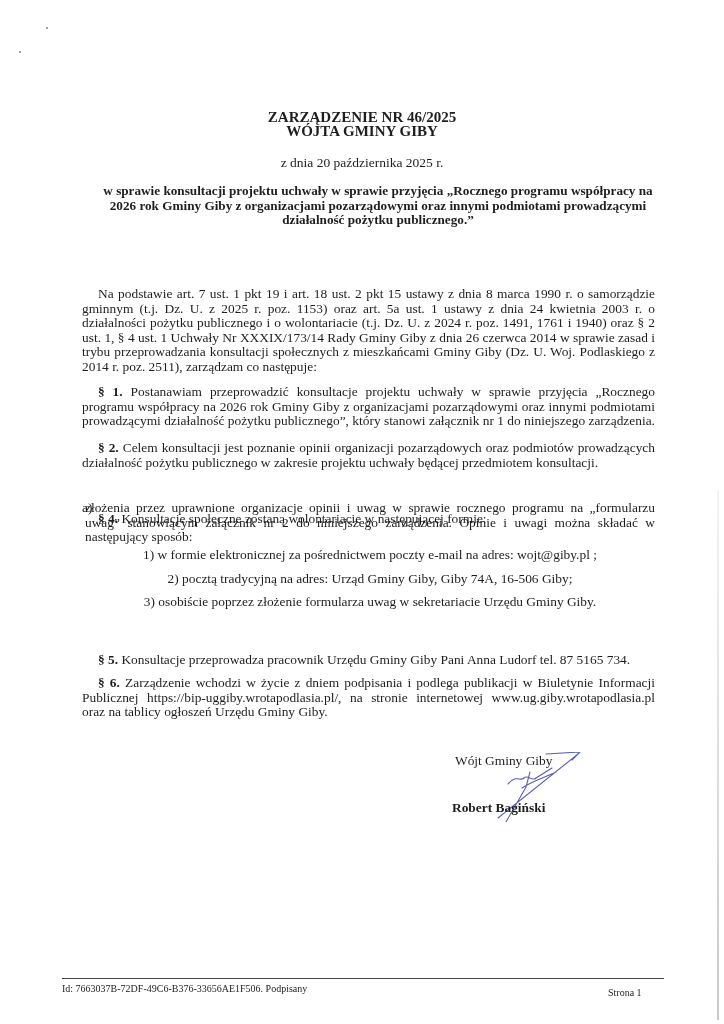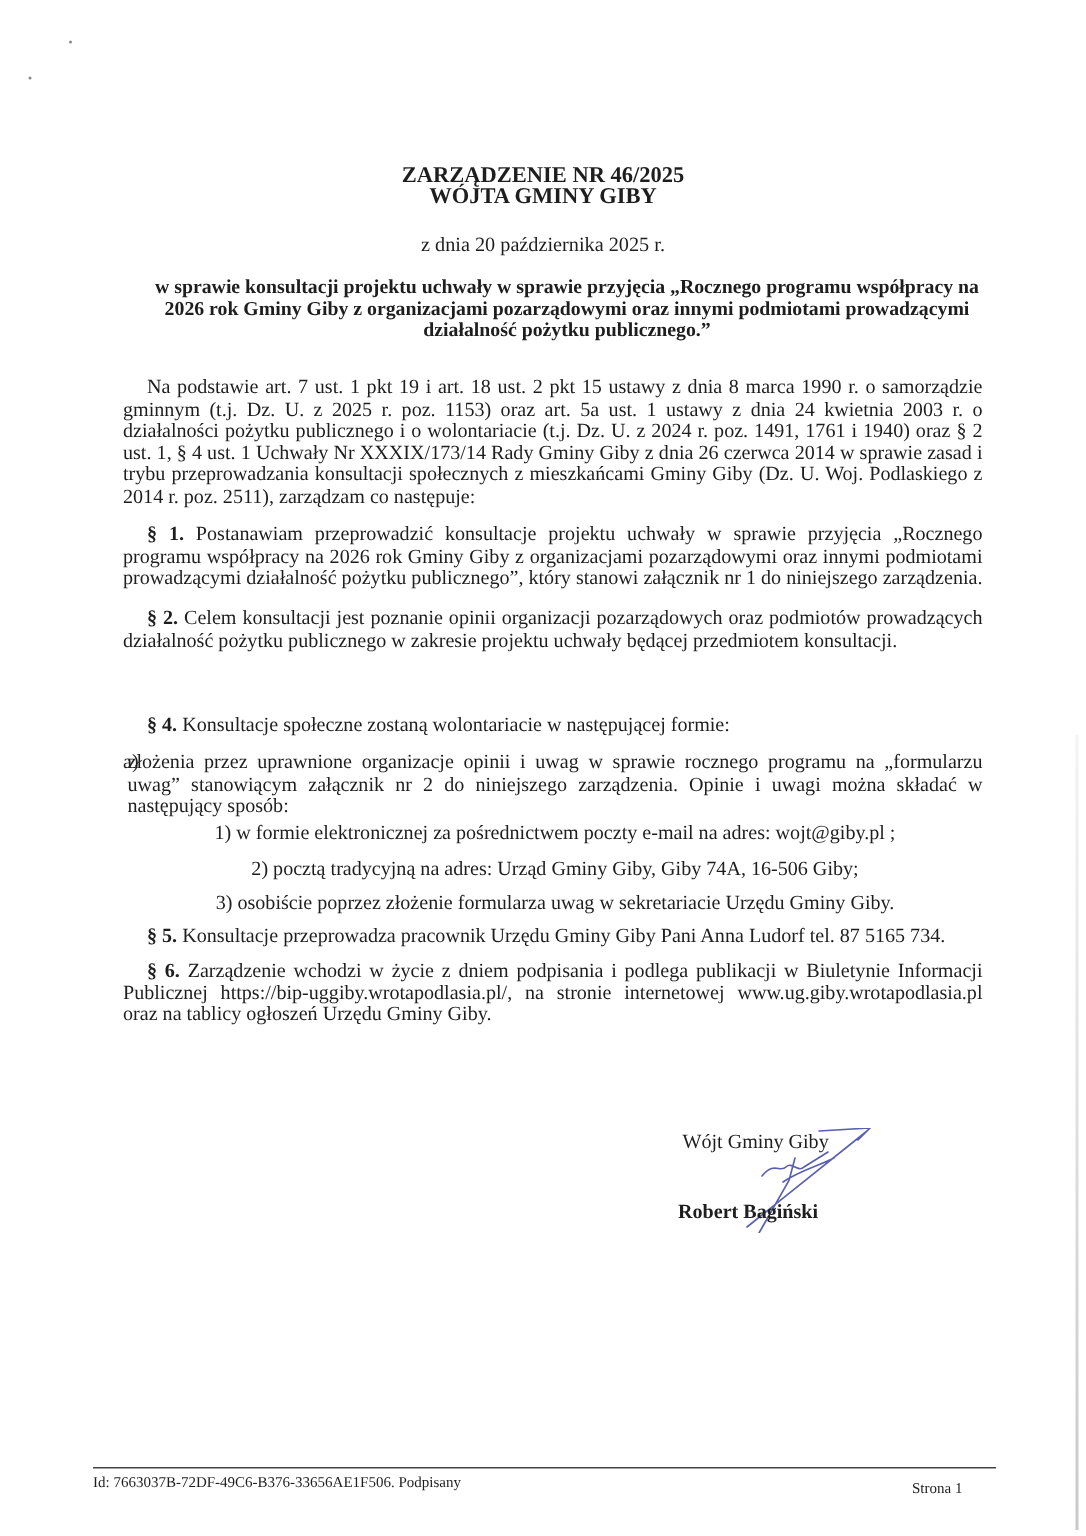--- a/index.html
+++ b/index.html
@@ -22,21 +22,21 @@
   .date {
     position: absolute; left: 0; width: 724px; text-align: center;
     font-size: 13.5px;
   }
   .subject {
     position: absolute; left: 16px; width: 724px; text-align: center;
     font-weight: bold; font-size: 13.2px; line-height: 14.5px;
   }
   .block {
     position: absolute; left: 82px; width: 573px;
-    font-size: 13.4px; line-height: 14.5px; text-align: justify;
+    font-size: 13.4px; line-height: 14.5px; text-align: justify; margin-top: 36px;
   }
   .indent { text-indent: 16px; }
   .para-mark { font-weight: bold; }
   .list-a { position: absolute; left: 82px; width: 573px; font-size: 13.4px; line-height: 14.5px; text-align: justify; }
   .list-a .lbl { position: absolute; left: 0; top: 0; }
   .list-a .txt { margin-left: 3px; display: block; }
   .list-n { position: absolute; left: 85px; width: 570px; font-size: 13.4px; line-height: 14.5px; text-align: center; }
 
   .sign-title { position: absolute; left: 455px; top: 753px; font-size: 13.4px; }
   .sign-name { position: absolute; left: 452px; top: 800px; font-size: 13.4px; font-weight: bold; }

